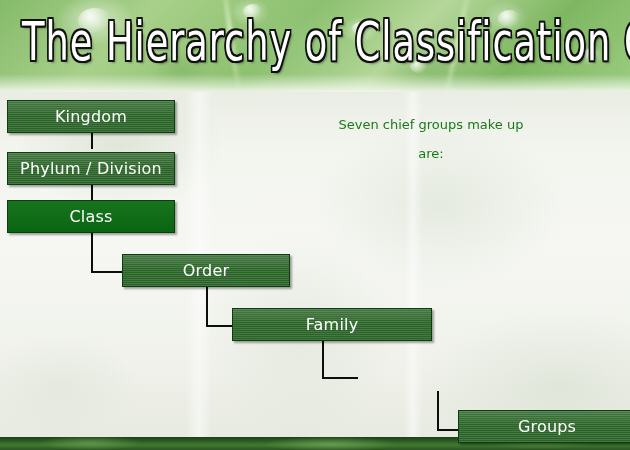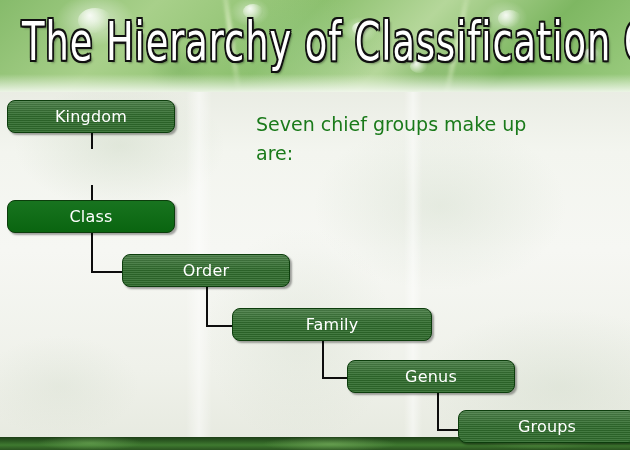--- a/index.html
+++ b/index.html
@@ -97,21 +97,21 @@
       radial-gradient(ellipse 70px 10px at 90px 6px, rgba(120,180,95,.55), rgba(120,180,95,0) 75%),
       radial-gradient(ellipse 90px 10px at 330px 7px, rgba(140,195,110,.5), rgba(140,195,110,0) 75%),
       radial-gradient(ellipse 80px 10px at 540px 5px, rgba(110,170,85,.5), rgba(110,170,85,0) 75%),
       linear-gradient(180deg, #1e3f18 0%, #2c5a22 30%, #3f7a30 62%, #2a5320 100%);
   }
 
   
   .node {
     position: absolute;
     height: 33px;
-    border-radius: 8px;
+    border-radius: 0;
     box-sizing: border-box;
     border: 1px solid #0c3d0c;
     color: #ffffff;
     font-family: "DejaVu Sans", sans-serif;
     font-size: 16px;
     display: flex;
     align-items: center;
     justify-content: center;
     text-align: center;
     box-shadow: 2px 2px 2px rgba(0,0,0,.35);
@@ -139,23 +139,24 @@
   }
   .conn-v { width: 2px; }
   .conn-h { height: 2px; }
 
   
   .body-text {
     position: absolute;
     left: 256px; top: 110px; width: 350px;
     color: #1a7a1a;
     font-family: "DejaVu Sans", sans-serif;
-    font-size: 19px;
+    font-size: 13px;
     line-height: 29px;
     z-index: 5;
+    text-align: center;
   }
   .body-text div { white-space: nowrap; }
 </style>
 </head>
 <body>
 
 <div id="slide">
 
   <div class="bg-wash"></div>
   <div class="bg-streak" style="left:186px;"></div>
@@ -187,36 +188,36 @@
   <div class="conn-v" style="left:322px; top:339px; height:39px;"></div>
   <div class="conn-h" style="left:322px; top:377px; width:36px;"></div>
 
   <div class="conn-v" style="left:437px; top:391px; height:39px;"></div>
   <div class="conn-h" style="left:437px; top:429px; width:32px;"></div>
 
   <div class="node striped" style="left:7px;   top:100px; width:168px;">
     <span>Kingdom</span>
   </div>
 
+  <div class="node striped" style="left:7px;   top:152px; width:168px;">
+    <span>Phylum / Division</span>
+  </div>
 
   <div class="node striped" style="left:122px; top:254px; width:168px;">
     <span>Order</span>
   </div>
 
   <div class="node flat" style="left:7px;   top:200px; width:168px;">
     <span>Class</span>
   </div>
 
   <div class="node striped" style="left:232px; top:308px; width:200px;">
     <span>Family</span>
   </div>
 
-  <div class="node striped" style="left:347px; top:360px; width:168px;">
-    <span>Genus</span>
-  </div>
 
   <div class="node striped" style="left:458px; top:410px; width:178px;">
     <span>Groups</span>
   </div>
 
   <div class="body-text">
     <div>Seven chief groups make up</div>
     <div>are:</div>
   </div>
 

